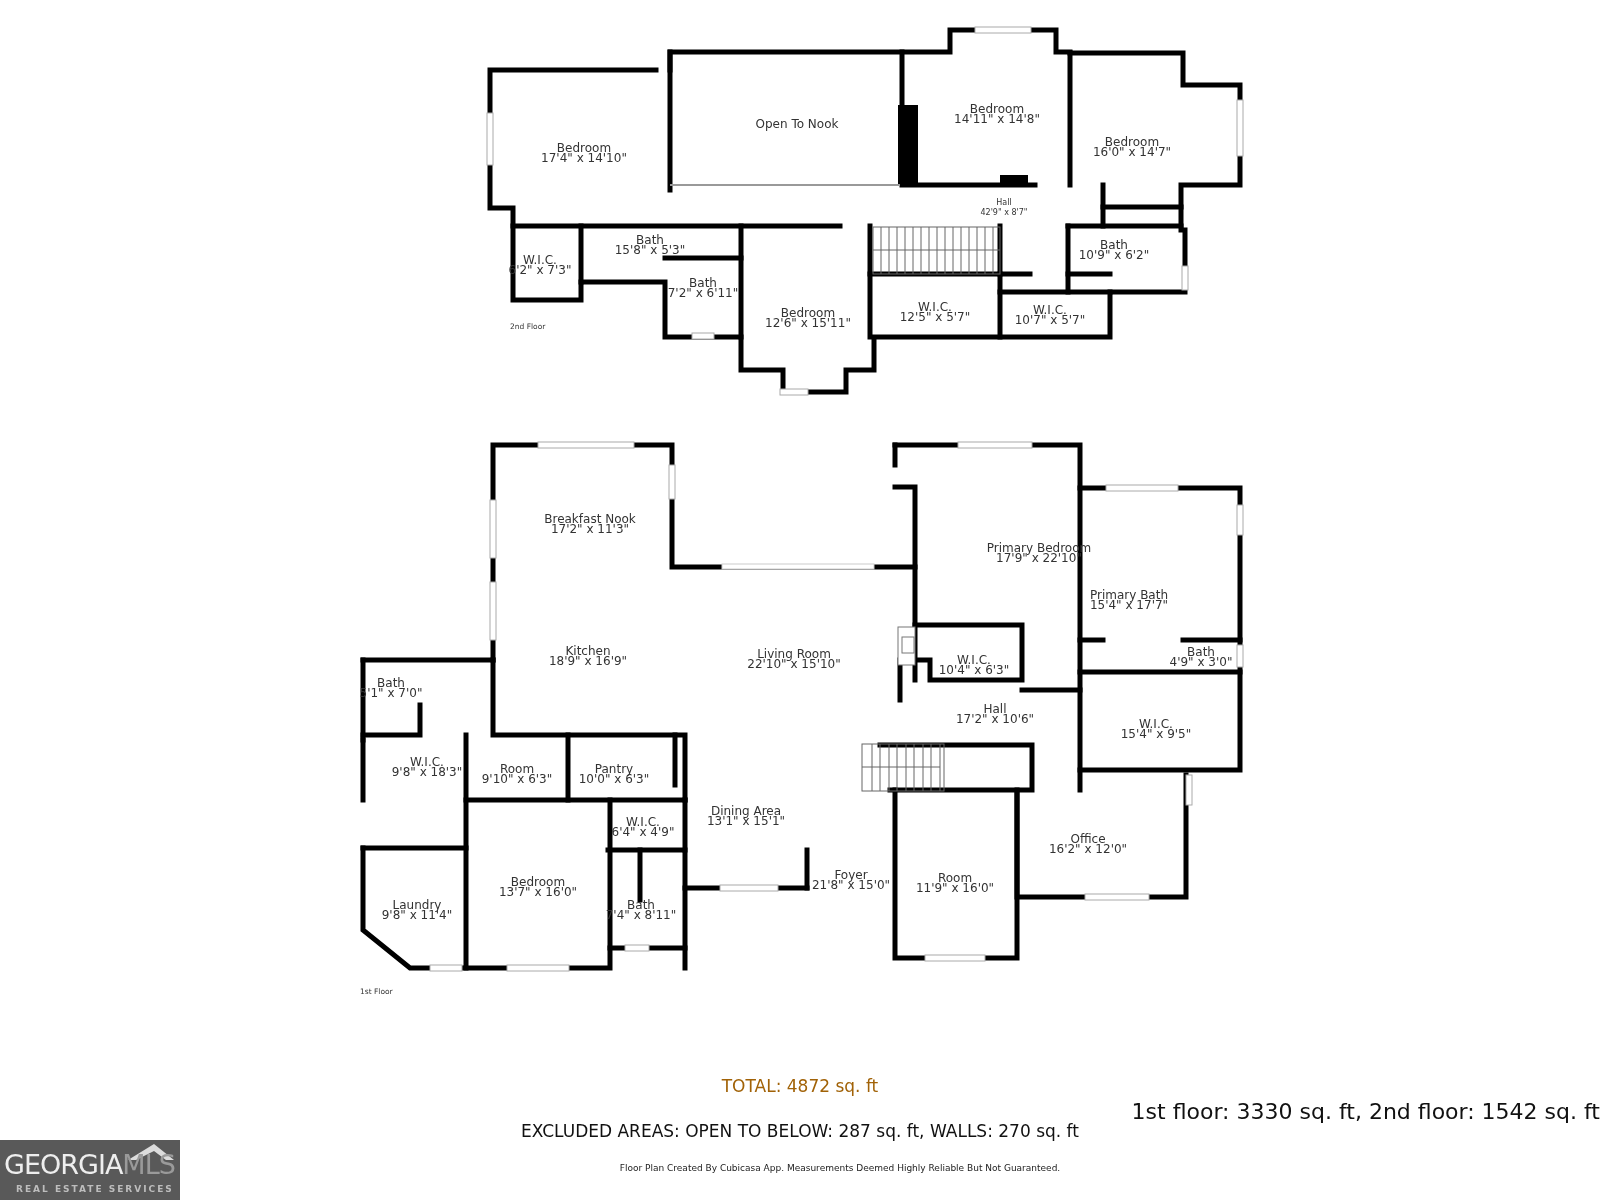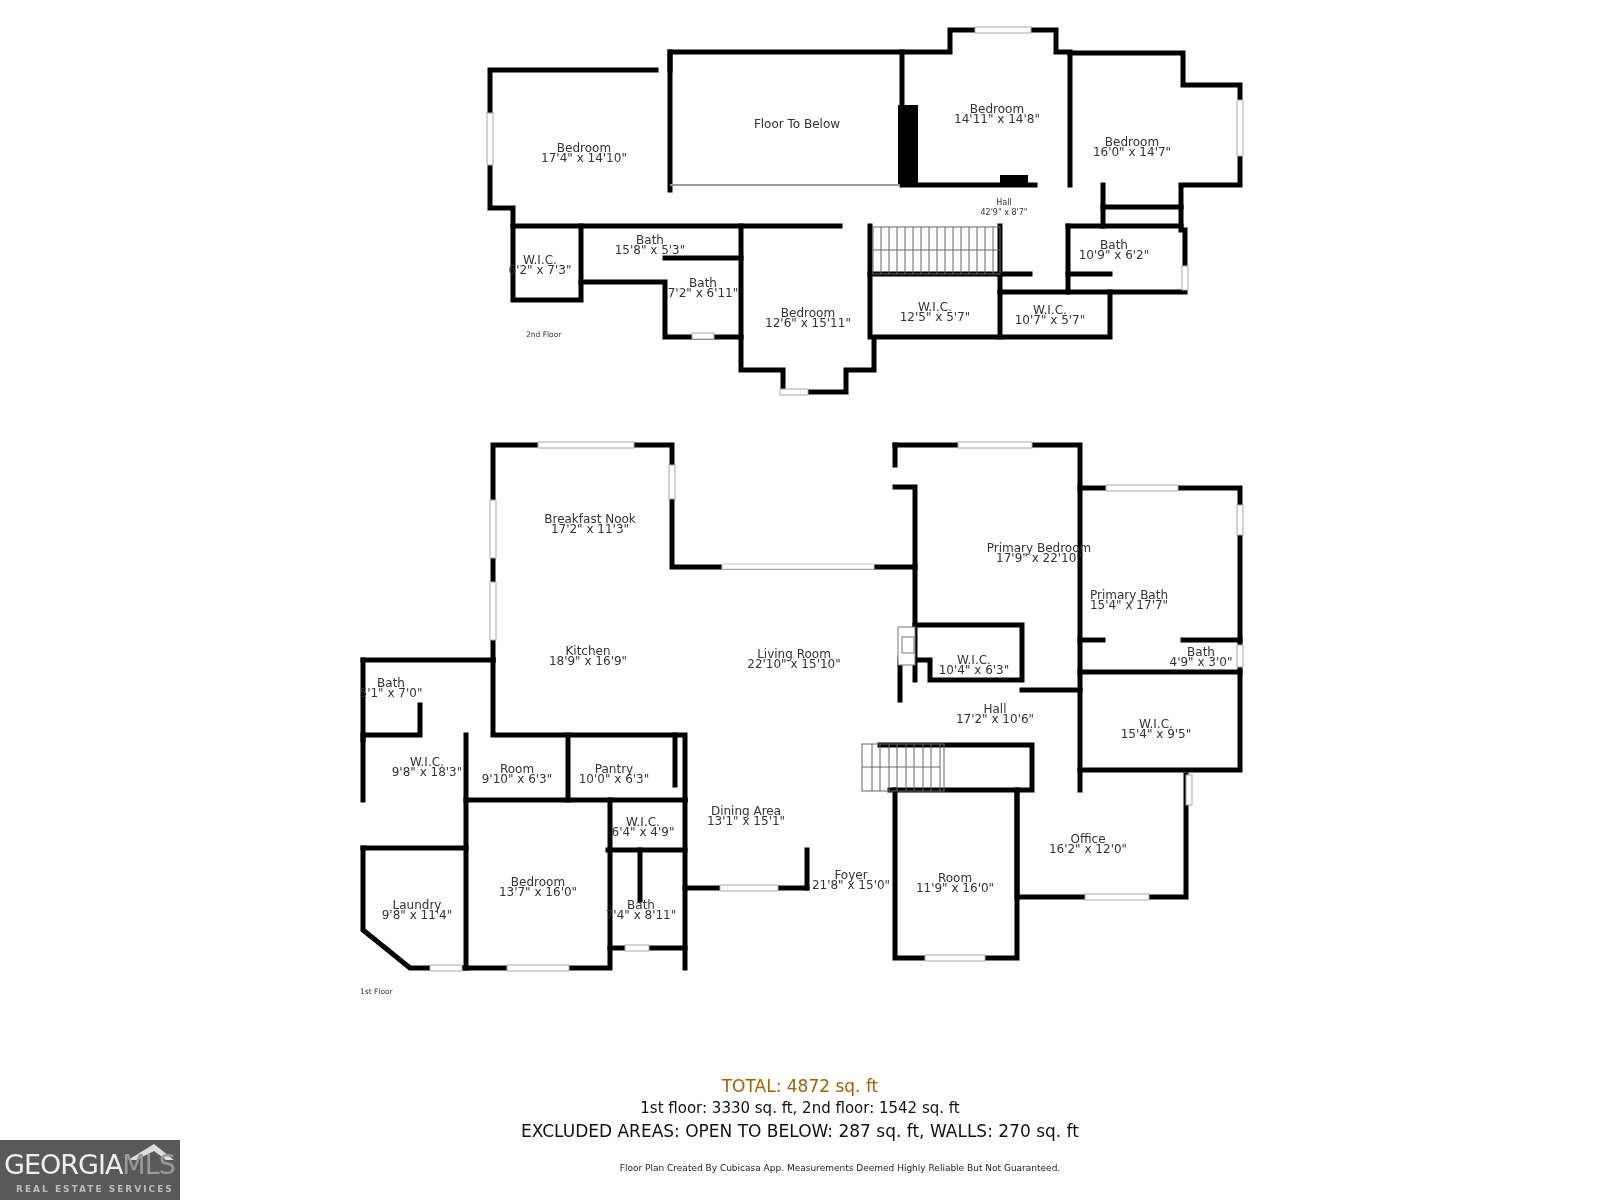--- a/index.html
+++ b/index.html
@@ -117,29 +117,29 @@
     <rect x="1186" y="775" width="6" height="30"></rect>
     <rect x="1085" y="894" width="64" height="6"></rect>
     <rect x="925" y="955" width="60" height="6"></rect>
     <rect x="720" y="885" width="58" height="6"></rect>
     <rect x="507" y="965" width="62" height="6"></rect>
     <rect x="430" y="965" width="32" height="6"></rect>
     <rect x="625" y="945" width="24" height="6"></rect>
   </g>
 </svg>
 
-<div class="floor-label" style="left:510px;top:330px;margin-left:16px;">2nd Floor</div>
+<div class="floor-label" style="left:510px;top:322px;">2nd Floor</div>
 <div class="floor-label" style="left:360px;top:987px;">1st Floor</div>
 
 <div class="room-label" style="left:584px;top:143px;">
     <span class="name">Bedroom</span>
     <span class="dims">17'4" x 14'10"</span>
   </div>
 <div class="room-label" style="left:797px;top:119px;">
-    <span class="name">Floor To Below</span>
+    <span class="name">Open To Nook</span>
   </div>
 <div class="room-label" style="left:997px;top:104px;">
     <span class="name">Bedroom</span>
     <span class="dims">14'11" x 14'8"</span>
   </div>
 <div class="room-label" style="left:1132px;top:137px;">
     <span class="name">Bedroom</span>
     <span class="dims">16'0" x 14'7"</span>
   </div>
 <div class="room-label" style="left:1004px;top:198px;font-size:8px;">
@@ -254,21 +254,21 @@
 <div class="room-label" style="left:641px;top:900px;">
     <span class="name">Bath</span>
     <span class="dims">7'4" x 8'11"</span>
   </div>
 <div class="room-label" style="left:955px;top:873px;">
     <span class="name">Room</span>
     <span class="dims">11'9" x 16'0"</span>
   </div>
 
 <div class="sum-line" style="top:1076px;font-size:17px;font-weight:normal;color:#a16207;">TOTAL: 4872 sq. ft</div>
-<div class="sum-line" style="top:1099px;font-size:15px;color:#111;">1st floor: 3330 sq. ft, 2nd floor: 1542 sq. ft</div>
+<div class="sum-line" style="top:1099px;font-size:22px;color:#111;text-align:right;">1st floor: 3330 sq. ft, 2nd floor: 1542 sq. ft</div>
 <div class="sum-line" style="top:1121px;font-size:17px;color:#111;">EXCLUDED AREAS: OPEN TO BELOW: 287 sq. ft, WALLS: 270 sq. ft</div>
 <div class="sum-line disclaimer" style="top:1163px;margin-left:40px;">Floor Plan Created By Cubicasa App. Measurements Deemed Highly Reliable But Not Guaranteed.</div>
 
 <div class="logo">
   <svg class="roof" width="46" height="20" viewBox="0 0 46 20">
     <path d="M0,18 L26,2 L46,18 L38,18 L26,9 L8,18 Z" fill="#dcdcdc"></path>
   </svg>
   <div class="word"><span>GEORGIA</span><span class="mls">MLS</span></div>
   <div class="sub">REAL ESTATE SERVICES</div>
 </div>

